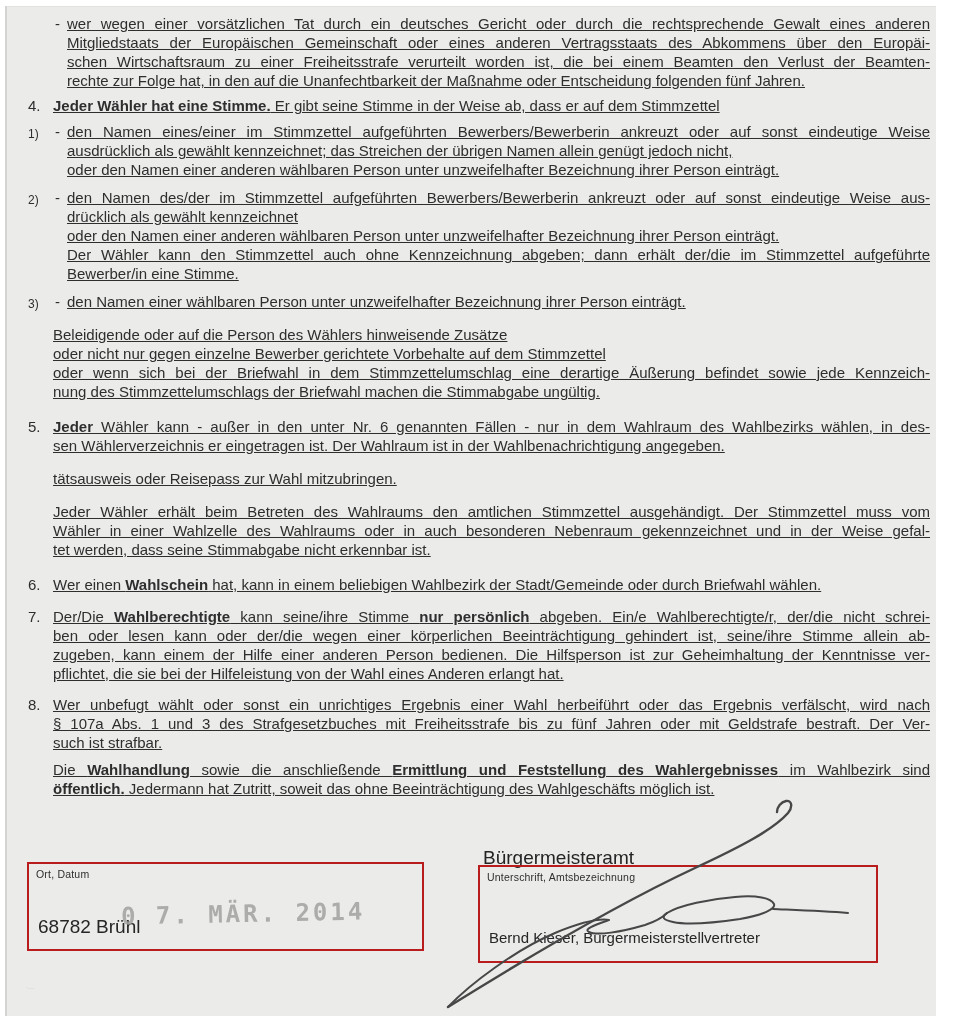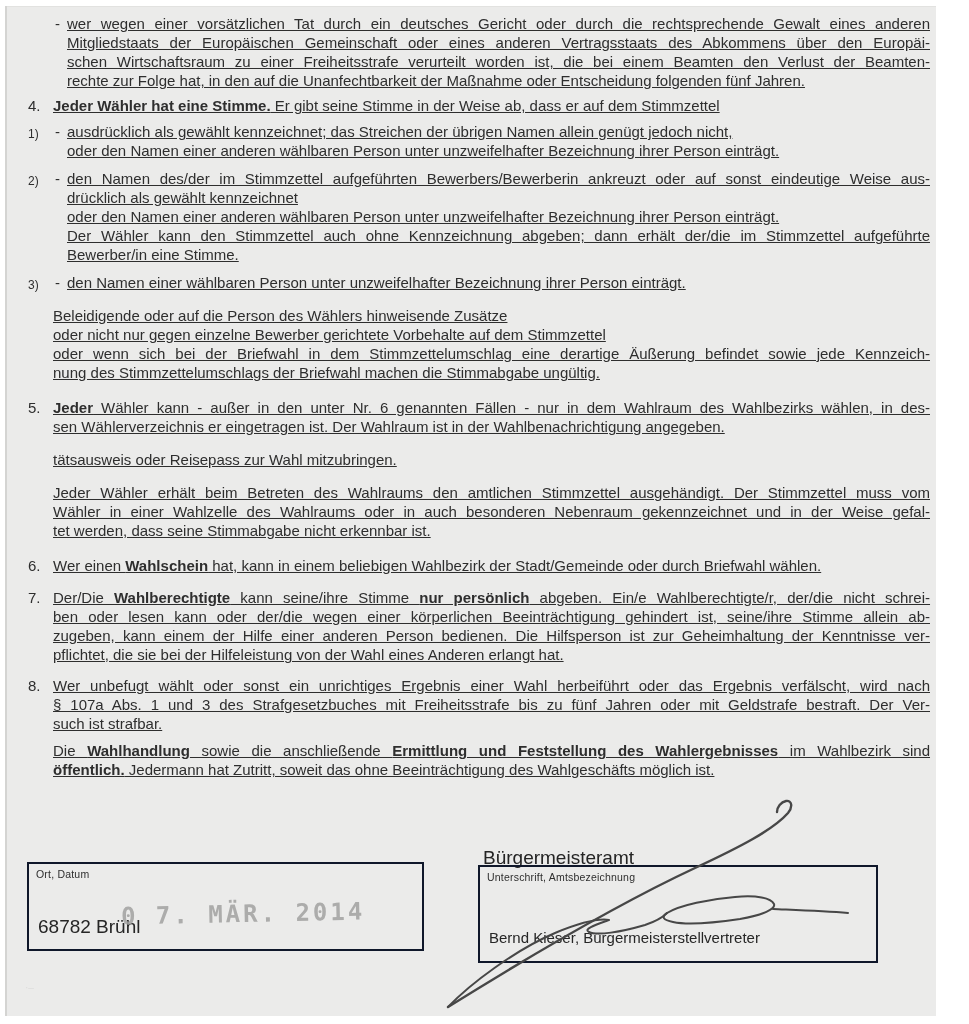--- a/index.html
+++ b/index.html
@@ -25,21 +25,21 @@
   [data-name="block-zusaetze"]{margin-top:14px;}
   [data-name="block-item-5"]{margin-top:16px;}
   [data-name="block-ausweis"]{margin-top:14px;}
   [data-name="block-stimmzettel"]{margin-top:14px;}
   [data-name="block-item-6"]{margin-top:16px;}
   [data-name="block-item-7"]{margin-top:13px;}
   [data-name="block-item-8"]{margin-top:12px;}
   [data-name="block-oeffentlich"]{margin-top:8px;}
 
   .footer-heading{position:absolute;left:478px;top:841px;font-size:19px;font-weight:normal;color:#242424;}
-  .sigbox{position:absolute;border:2px solid #0f172a;background:transparent;box-sizing:border-box;}
+  .sigbox{position:absolute;border:2px solid #b91c1c;background:transparent;box-sizing:border-box;}
   .box-left{left:22px;top:856px;width:397px;height:89px;}
   .box-right{left:473px;top:859px;width:400px;height:98px;}
   .box-label{position:absolute;left:7px;top:4px;font-size:10.5px;color:#2e2e2e;letter-spacing:.2px;}
   .city{position:absolute;left:9px;top:52px;font-size:19px;color:#262626;}
   .stamp{position:absolute;left:92px;top:36px;font-family:"DejaVu Sans Mono",monospace;font-weight:bold;
          font-size:24px;letter-spacing:3px;color:#a2a2a1;transform:rotate(-1.2deg);opacity:.85;}
   .signer{position:absolute;left:9px;top:62px;font-size:15px;color:#262626;}
   .sig-svg{position:absolute;left:0;top:0;z-index:5;pointer-events:none;}
   .smudge{position:absolute;left:20px;top:976px;font-size:10px;color:#dcdcdb;filter:blur(.5px);}
 </style>
@@ -61,20 +61,21 @@
       <div class="row b0" data-name="block-item-4">
         <span class="num" data-name="item-number">4.</span>
         <div class="txt">
           <div class="ln" data-name="text-line"><b>Jeder Wähler hat eine Stimme.</b> Er gibt seine Stimme in der Weise ab, dass er auf dem Stimmzettel</div>
         </div>
       </div>
       <div class="row b1" data-name="block-sub-1">
         <span class="num sub" data-name="item-number">1)</span>
         <span class="dash" data-name="list-dash">-</span>
         <div class="txt">
+          <div class="ln jl" data-name="text-line">den Namen eines/einer im Stimmzettel aufgeführten Bewerbers/Bewerberin ankreuzt oder auf sonst eindeutige Weise</div>
           <div class="ln" data-name="text-line">ausdrücklich als gewählt kennzeichnet; das Streichen der übrigen Namen allein genügt jedoch nicht,</div>
           <div class="ln" data-name="text-line">oder den Namen einer anderen wählbaren Person unter unzweifelhafter Bezeichnung ihrer Person einträgt.</div>
         </div>
       </div>
       <div class="row b1" data-name="block-sub-2">
         <span class="num sub" data-name="item-number">2)</span>
         <span class="dash" data-name="list-dash">-</span>
         <div class="txt">
           <div class="ln jl" data-name="text-line">den Namen des/der im Stimmzettel aufgeführten Bewerbers/Bewerberin ankreuzt oder auf sonst eindeutige Weise aus-</div>
           <div class="ln" data-name="text-line">drücklich als gewählt kennzeichnet</div>

